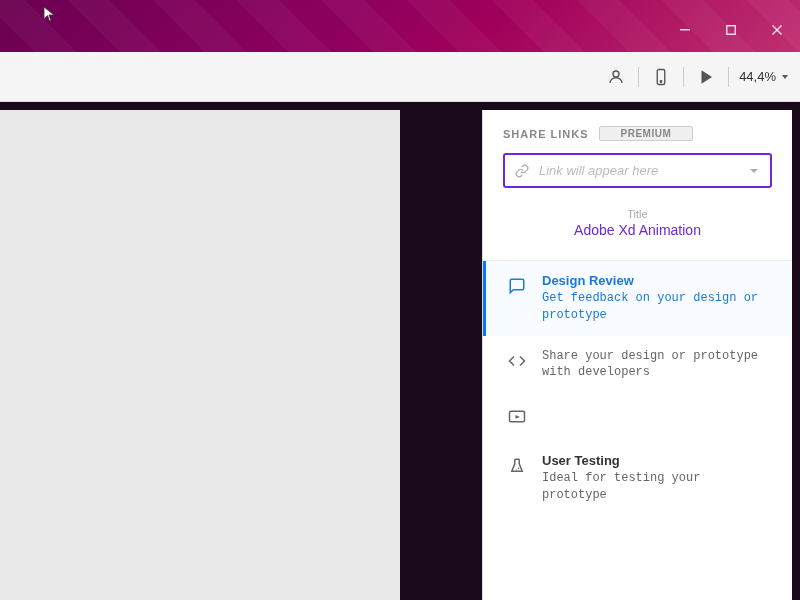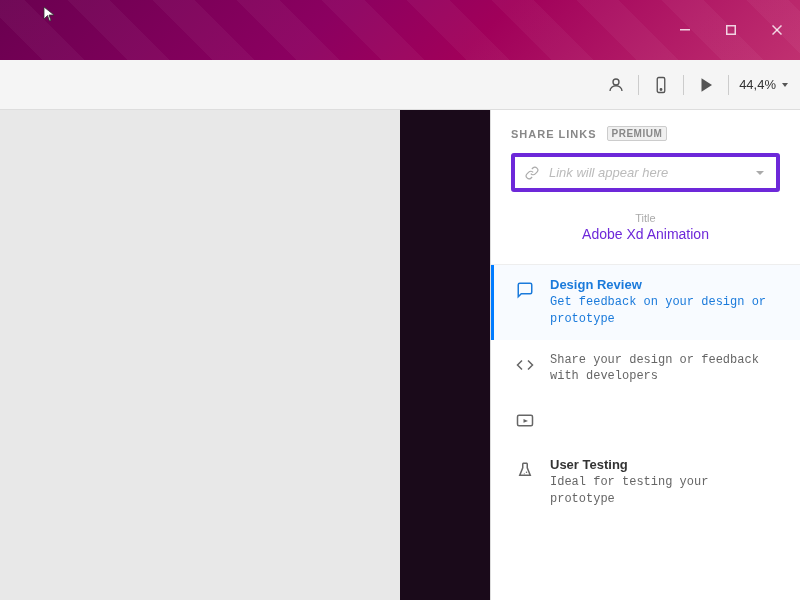--- a/index.html
+++ b/index.html
@@ -94,21 +94,21 @@
       left: 0;
       right: 400px;
       bottom: 0;
       background: #e8e8e8;
     }
 
     
     .share-panel {
       position: absolute;
       top: 110px;
-      right: 0;
+      right: 8px;
       width: 310px;
       bottom: 0;
       background: #ffffff;
       border-left: 1px solid #ddd;
       z-index: 5;
       overflow-y: auto;
     }
 
     .share-header {
       padding: 16px 20px 10px;
@@ -130,28 +130,28 @@
       text-transform: uppercase;
     }
 
     .premium-badge {
       background: #f0f0f0;
       border: 1px solid #ccc;
       border-radius: 2px;
       font-size: 10px;
       font-weight: 600;
       color: #888;
-      padding: 1px 4px;
+      padding: 1px 21px;
       letter-spacing: 0.5px;
     }
 
     .link-row {
       display: flex;
       align-items: center;
-      border: 4px solid #6d28d9;
+      border: 2px solid #6d28d9;
       border-radius: 3px;
       overflow: hidden;
       margin-bottom: 12px;
     }
 
     .link-icon {
       padding: 8px 10px;
       color: #aaa;
       font-size: 14px;
       display: flex;
@@ -243,21 +243,21 @@
       font-family: Liberation Mono, monospace;
     }
 
     .option-item.active .option-desc {
       color: #1a7adb;
     }
 
     
     .top-toolbar {
       position: absolute;
-      top: 60px;
+      top: 52px;
       left: 0;
       right: 0;
       height: 50px;
       background: #f5f5f5;
       border-bottom: 1px solid #ddd;
       display: flex;
       align-items: center;
       justify-content: flex-end;
       padding-right: 10px;
       gap: 10px;
@@ -384,21 +384,21 @@
     </div>
   </div>
       <div class="option-item">
     <div class="option-icon">
           <svg width="18" height="18" viewBox="0 0 24 24" fill="none" stroke="#666" stroke-width="2">
     <polyline points="16 18 22 12 16 6"></polyline>
     <polyline points="8 6 2 12 8 18"></polyline>
   </svg>
         </div>
     <div class="option-content">
-      <div class="option-desc">Share your design or feedback with developers</div>
+      <div class="option-desc">Share your design or prototype with developers</div>
     </div>
   </div>
       <div class="option-item">
     <div class="option-icon">
           <svg width="18" height="18" viewBox="0 0 24 24" fill="none" stroke="#666" stroke-width="2">
     <rect x="2" y="3" width="20" height="14" rx="2"></rect>
     <polygon points="10,8 16,10.5 10,13" fill="#666" stroke="none"></polygon>
   </svg>
         </div>
   </div>

